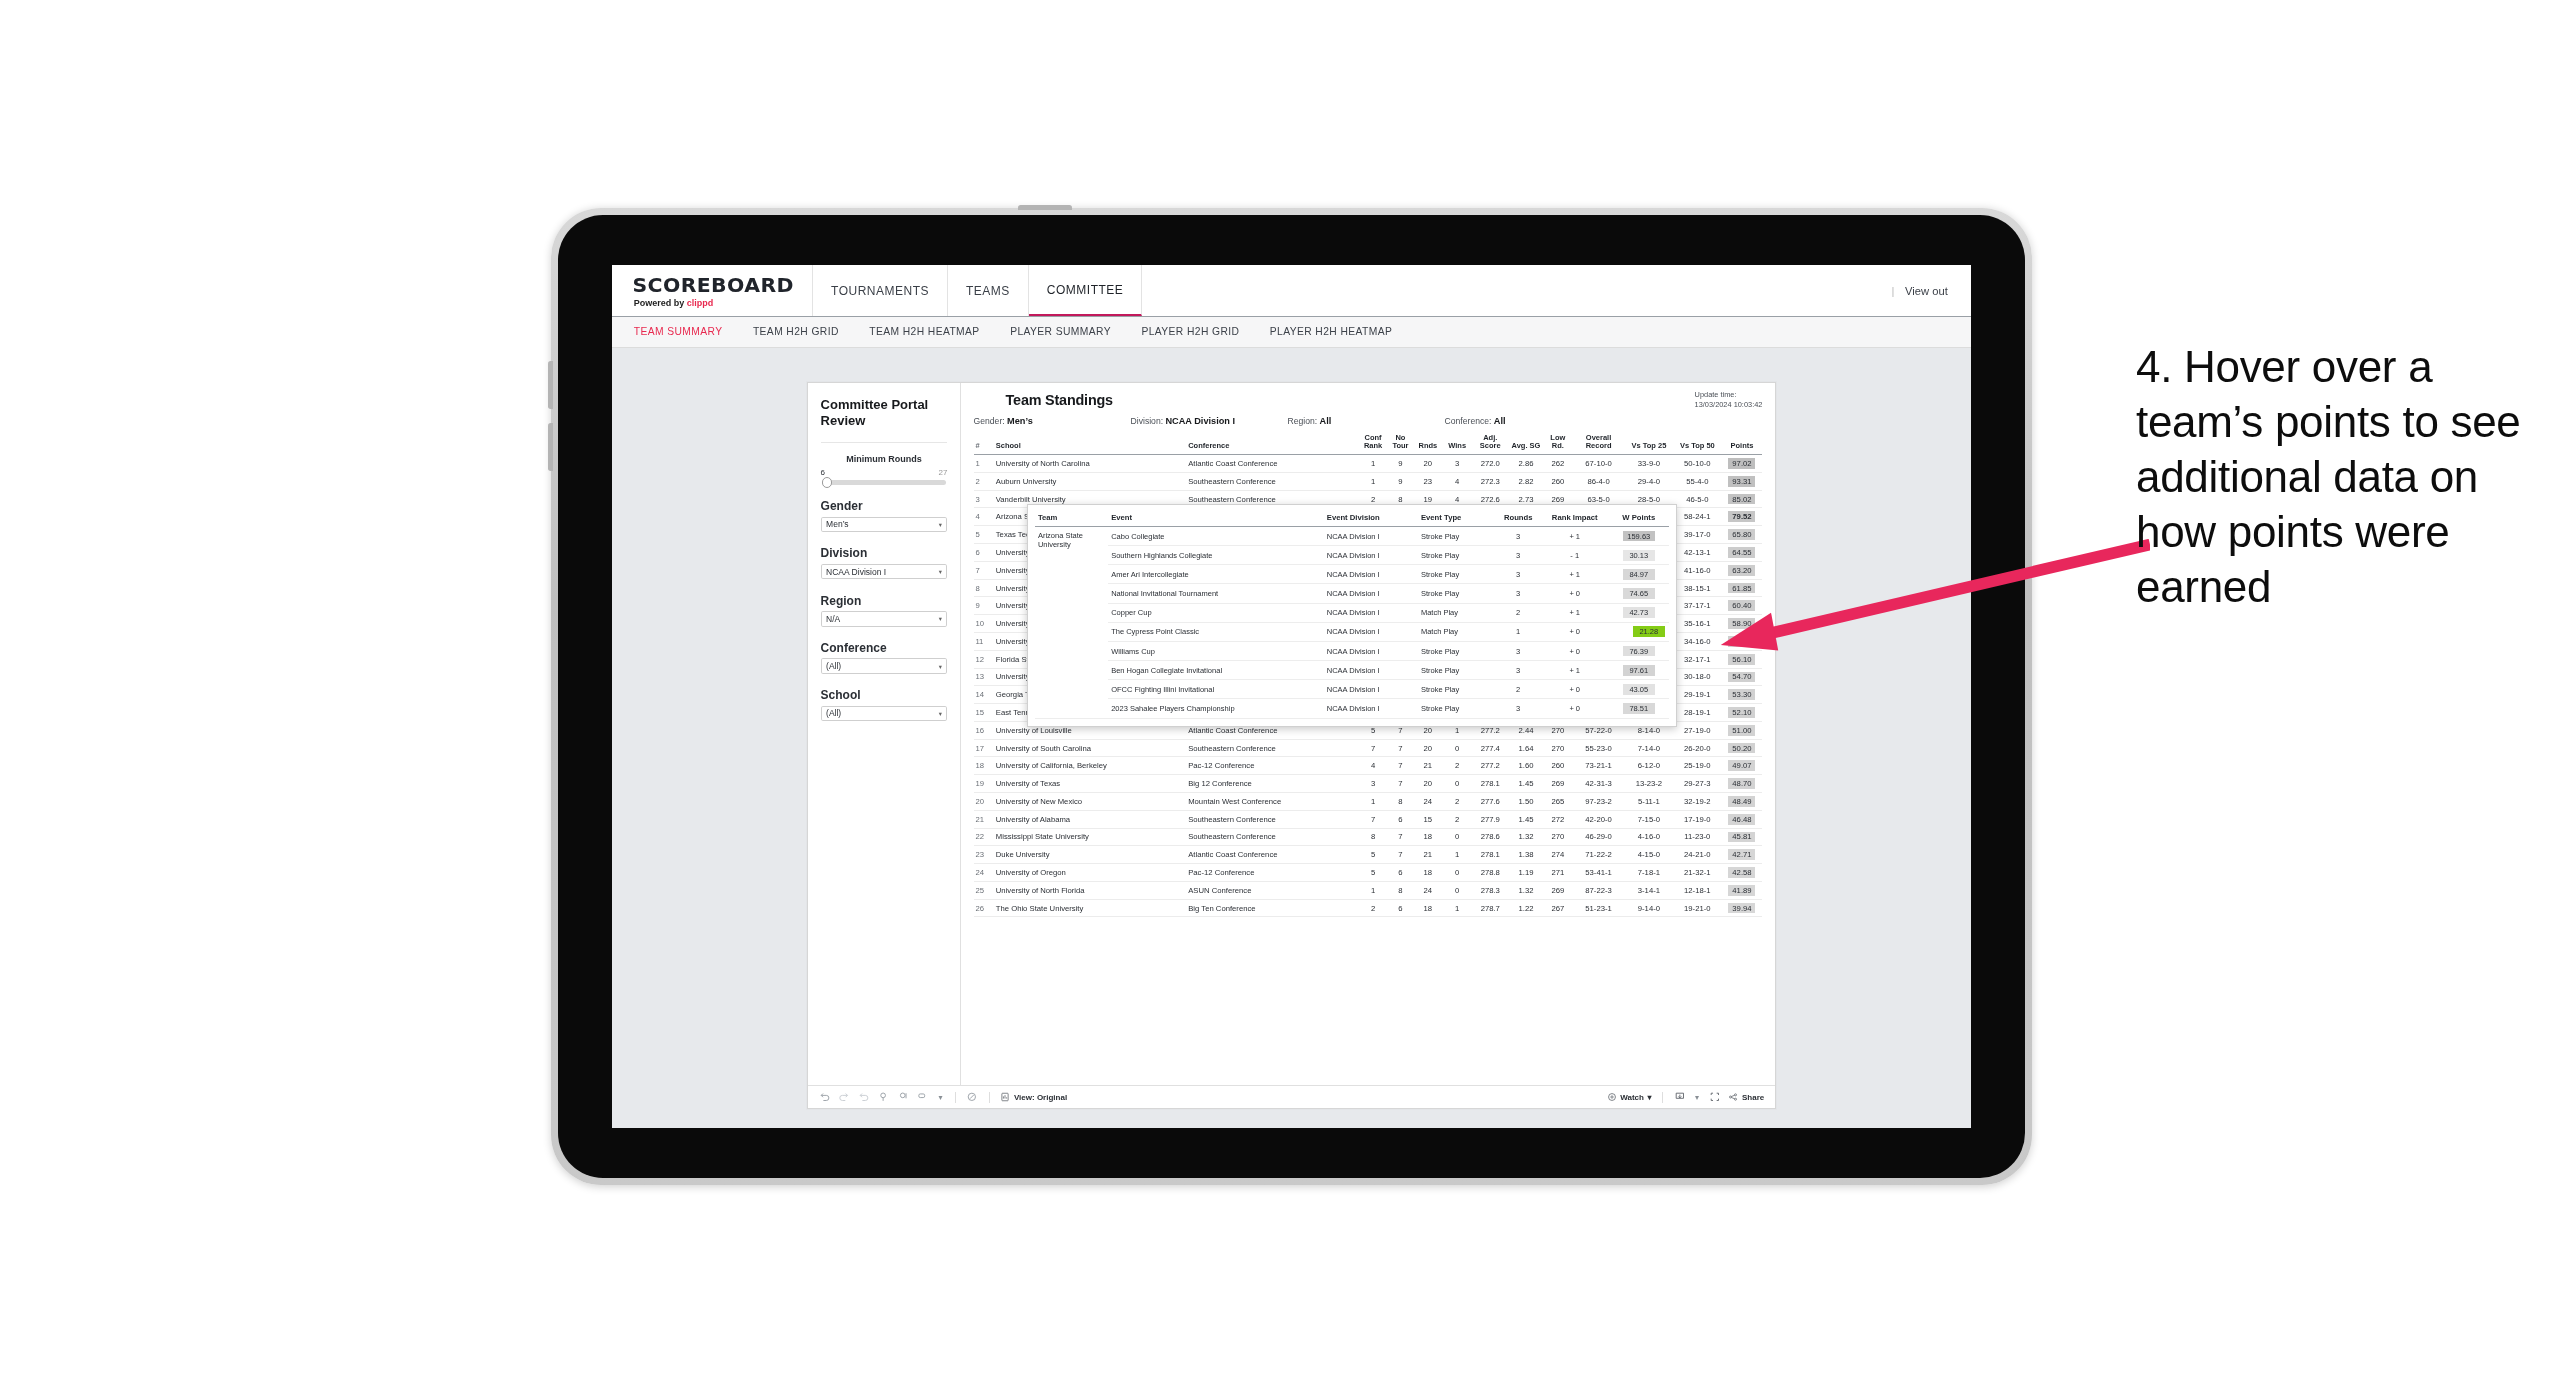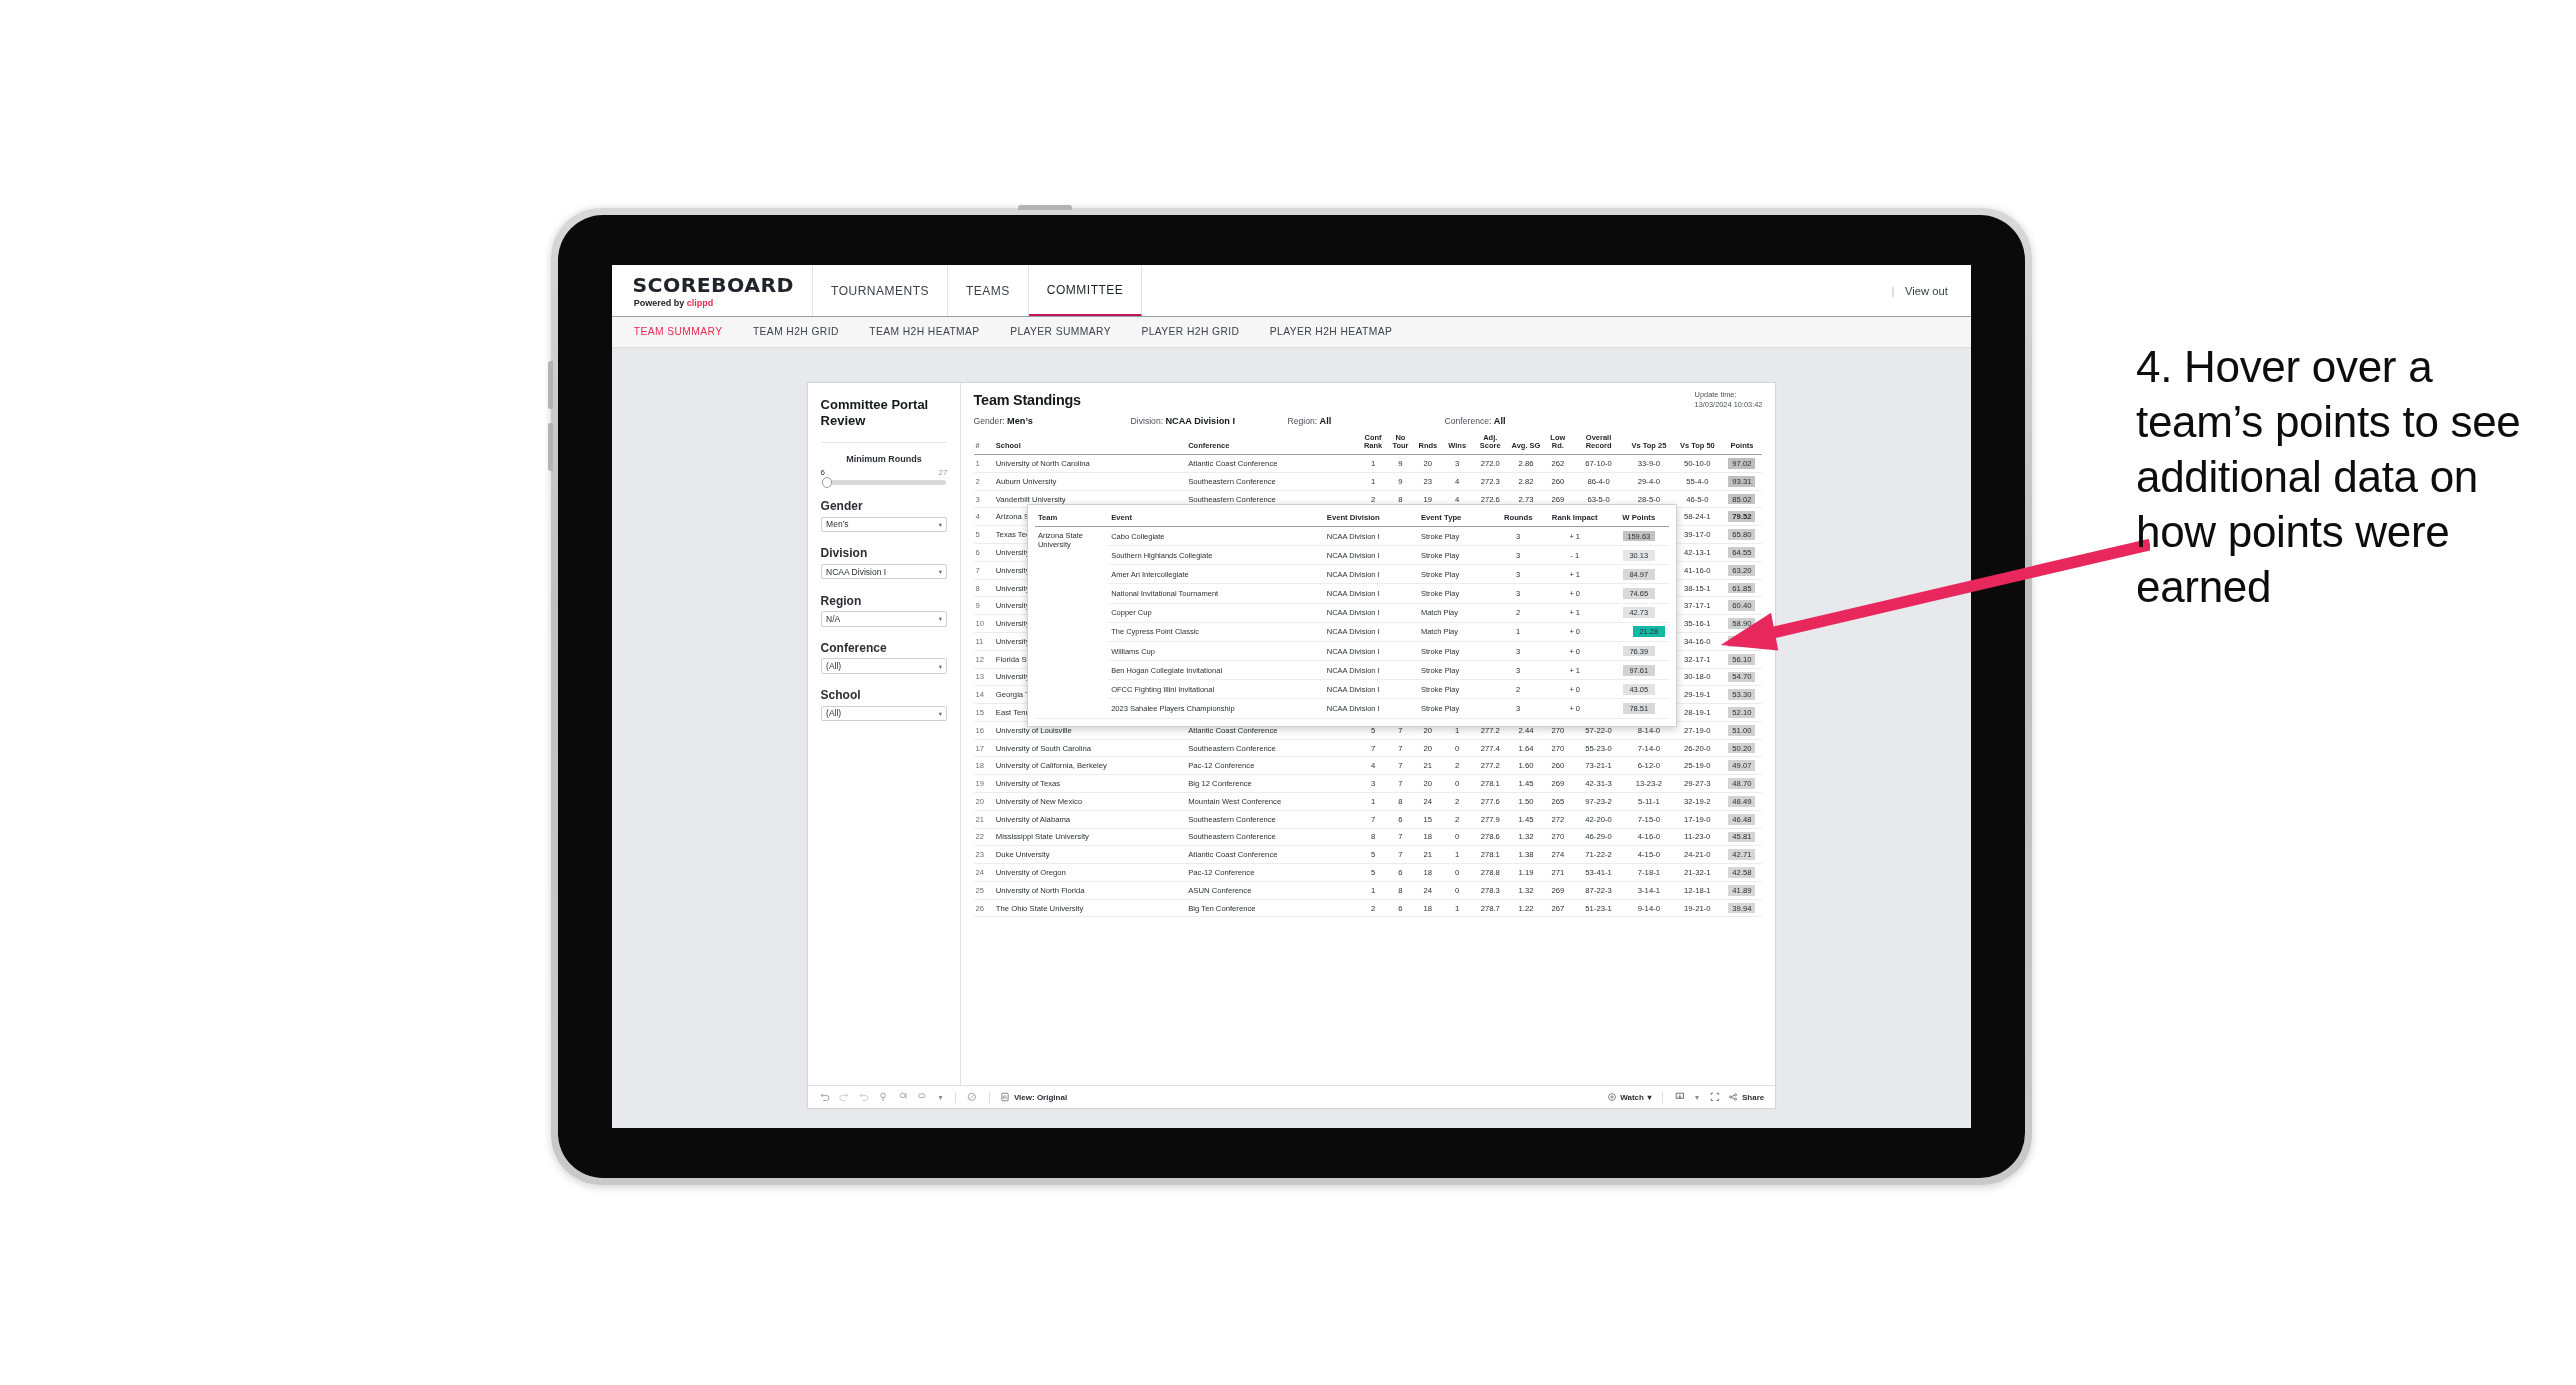--- a/index.html
+++ b/index.html
@@ -103,21 +103,21 @@
   .slider-title { text-align:center; font-size:9px; font-weight:bold; color:#2b2f35; margin-bottom:3.6px;}
   .slider-track { height:4.5px; background:#d9d9d9; border-radius:2.7px; position:relative; margin:3.6px 1.8px 0 1.8px; }
   .slider-handle {
     position:absolute; left:-0.9px; top:-3.1px; width:10.8px; height:10.8px;
     background:#fff; border:0.9px solid #9b9b9b; border-radius:50% 5.4px 5.4px 50%;
   }
 
   
   .content { flex:1; display:flex; flex-direction:column; min-width:0; position:relative; }
   .content-head { padding:9px 12.6px 5.4px 12.6px; position:relative; }
-  .ttl { font-size:14.4px; font-weight:bold; color:#17191c; letter-spacing:-0.2px; }
+  .ttl { font-size:14.4px; font-weight:bold; color:#17191c; letter-spacing:-0.2px;margin-left:32px; }
   .updtime { position:absolute; right:12.6px; top:7.2px; text-align:left; font-size:7.4px; color:#4a4f56; line-height:1.35;}
   .crumbs { display:flex; gap:0; margin-top:8px; font-size:8.6px; color:#4a4f56; }
   .crumbs .c { width:157px; }
   .crumbs .c b { color:#17191c; font-size:9.2px; }
 
   
   .tbl { flex:1; padding:0 12.6px 0 12.6px; overflow:hidden; position:relative; }
   table { width:100%; border-collapse:collapse; font-size:7.7px; color:#2b2f35; }
   thead th {
     font-size:7.5px; font-weight:bold; color:#1f2329; vertical-align:bottom;
@@ -775,21 +775,21 @@
                         <td class="tt-rnds">2</td>
                         <td class="tt-imp">+ 1</td>
                         <td class="tt-pts"><span class="pts-cell" style="min-width: 32px; background: rgb(226, 226, 226);">42.73</span></td>
                       </tr>
                       <tr>
                         <td class="tt-event">The Cypress Point Classic</td>
                         <td class="tt-div">NCAA Division I</td>
                         <td class="tt-type">Match Play</td>
                         <td class="tt-rnds">1</td>
                         <td class="tt-imp">+ 0</td>
-                        <td class="tt-pts"><span class="pts-cell" style="min-width: 32px; background: #14b8a6; margin-left: 20px;">21.28</span></td>
+                        <td class="tt-pts"><span class="pts-cell" style="min-width: 32px; background: #84cc16; margin-left: 20px;">21.28</span></td>
                       </tr>
                       <tr>
                         <td class="tt-event">Williams Cup</td>
                         <td class="tt-div">NCAA Division I</td>
                         <td class="tt-type">Stroke Play</td>
                         <td class="tt-rnds">3</td>
                         <td class="tt-imp">+ 0</td>
                         <td class="tt-pts"><span class="pts-cell" style="min-width: 32px; background: rgb(222, 222, 222);">76.39</span></td>
                       </tr>
                       <tr>

